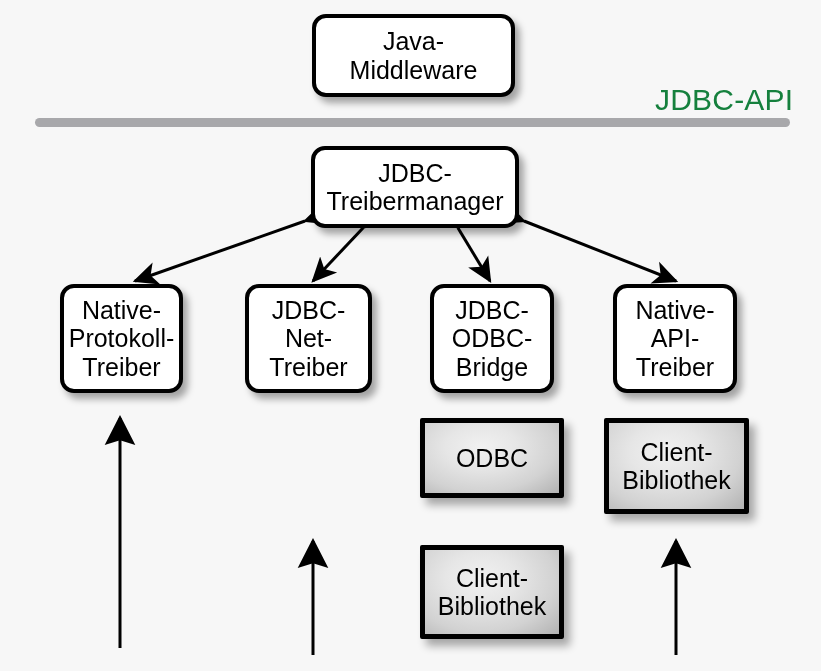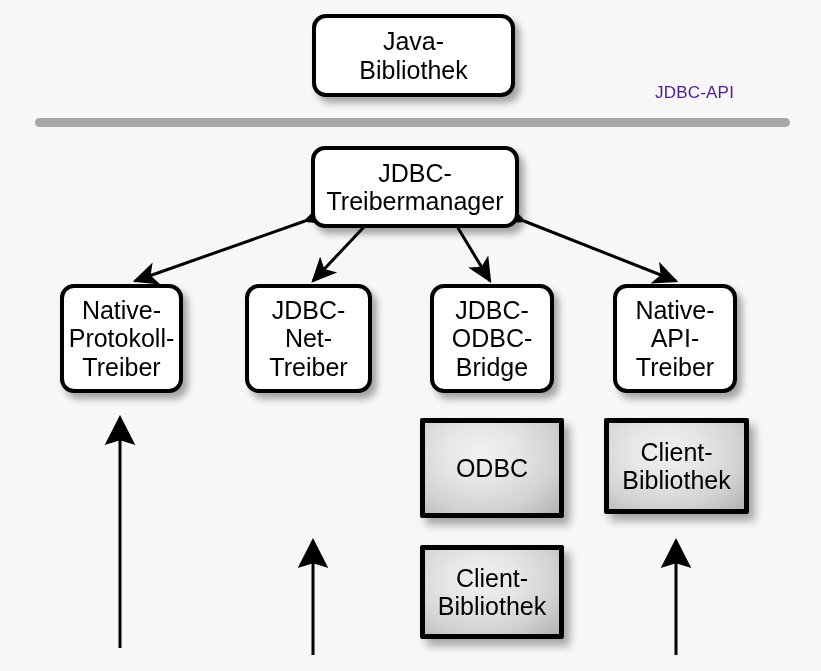--- a/index.html
+++ b/index.html
@@ -45,22 +45,22 @@
   .node.grey {
     border: 5px solid #000000;
     border-radius: 2px;
     background: radial-gradient(ellipse 95% 110% at 42% 34%,
                 #f1f1f1 0%, #e6e6e6 28%, #d2d2d2 58%, #b4b4b4 84%, #a2a2a2 100%);
     box-shadow: 6px 7px 8px rgba(0,0,0,0.33);
     font-size: 25px;
   }
   .api-label {
     position: absolute;
-    font-size: 17px;
-    color: #4c1d95;
+    font-size: 30px;
+    color: #15803d;
     letter-spacing: 0.2px;
     z-index: 6;
   }
   .api-rule {
     position: absolute;
     background: #a8a8ab;
     border-radius: 5px;
     z-index: 4;
   }
   svg.arrows {
@@ -71,21 +71,21 @@
     z-index: 3;
     pointer-events: none;
   }
 </style>
 </head>
 <body>
 
 <div id="canvas">
 
   <div class="node rounded" style="left:312px; top:14px; width:203px; height:83px;">Java-
-Bibliothek</div>
+Middleware</div>
 
   <div class="api-label" style="left:655px; top:83px;">JDBC-API</div>
 
   <div class="api-rule" style="left:35px; top:118px; width:755px; height:9px;"></div>
 
   <div class="node rounded" style="left:311px; top:146px; width:208px; height:82px;">JDBC-
 Treibermanager</div>
 
   <div class="node rounded" style="left:60px; top:284px; width:123px; height:109px;">Native-
 Protokoll-
@@ -97,21 +97,21 @@
 
   <div class="node rounded" style="left:430px; top:284px; width:124px; height:109px;">JDBC-
 ODBC-
 Bridge</div>
 
   <div class="node rounded" style="left:613px; top:284px; width:124px; height:109px;">Native-
 API-
 Treiber</div>
 
 
-  <div class="node grey" style="left:420px; top:418px; width:144px; height:100px;">ODBC</div>
+  <div class="node grey" style="left:420px; top:418px; width:144px; height:80px;">ODBC</div>
 
   <div class="node grey" style="left:604px; top:418px; width:145px; height:96px;">Client-
 Bibliothek</div>
 
   <div class="node grey" style="left:420px; top:545px; width:144px; height:94px;">Client-
 Bibliothek</div>
 
   <svg class="arrows" viewBox="0 0 821 671">
     <defs>
       <marker id="ah" markerWidth="9" markerHeight="9" refX="7.6" refY="4.5" orient="auto" markerUnits="strokeWidth">

